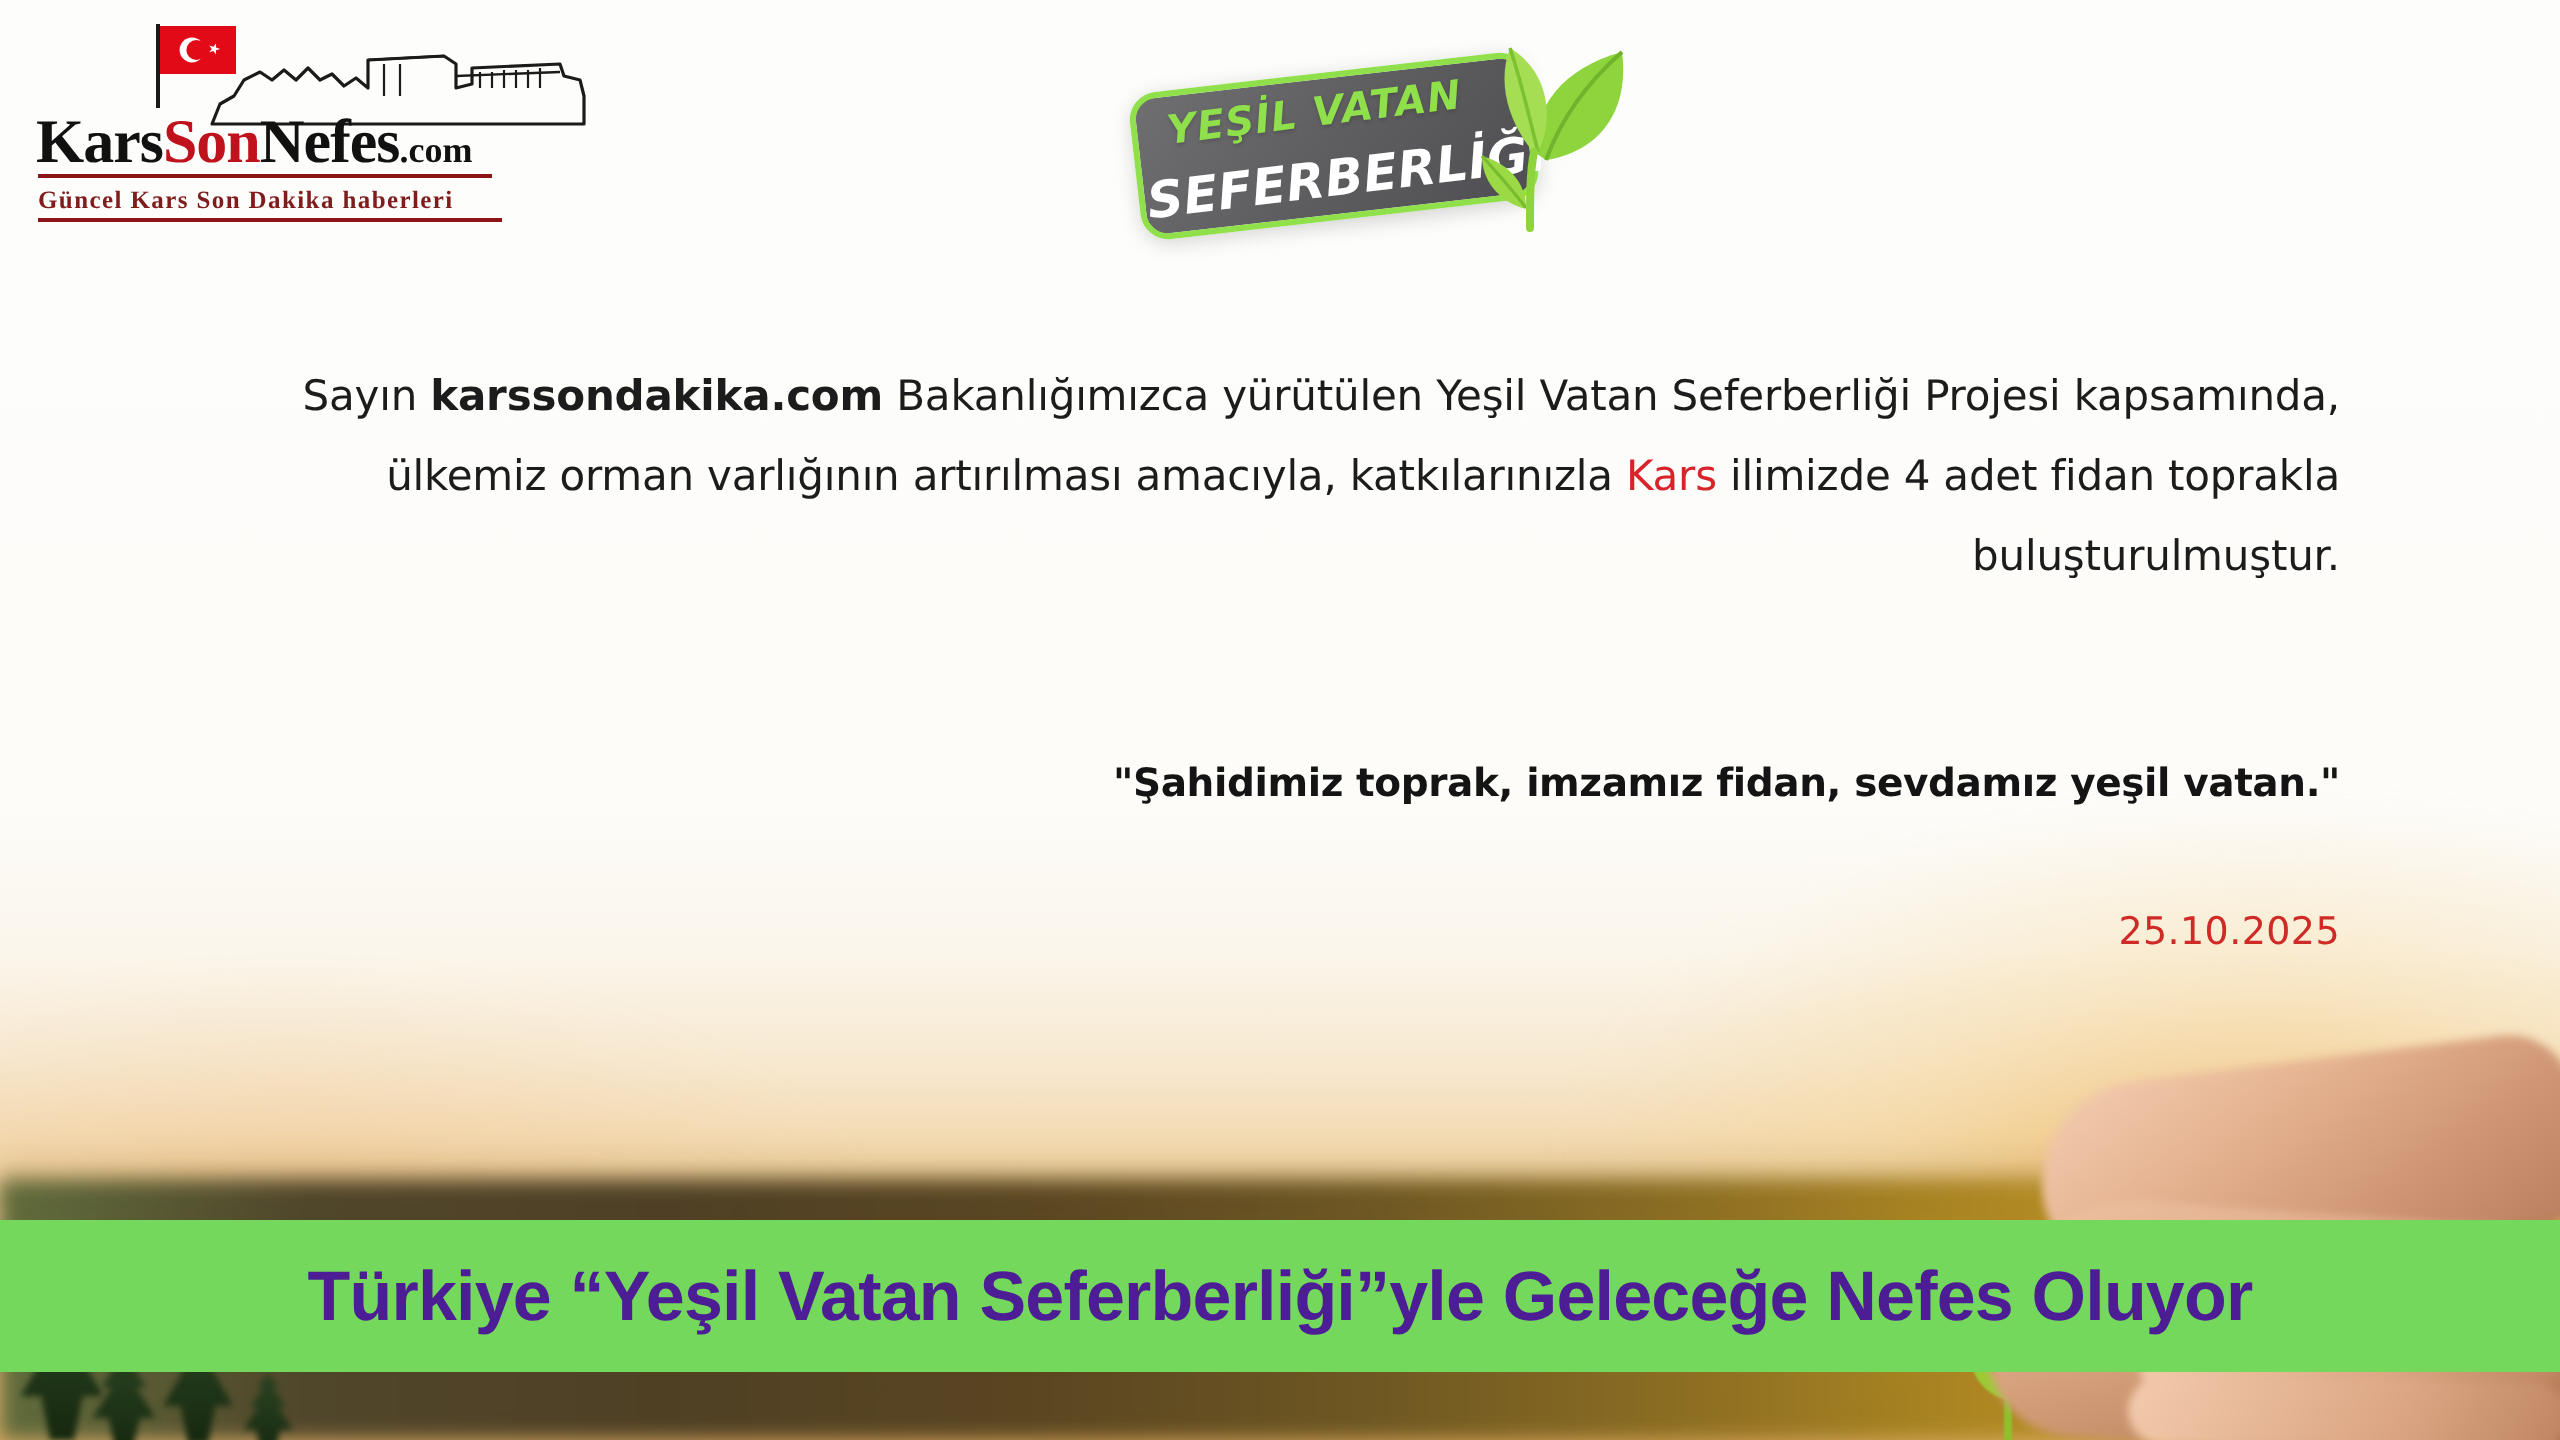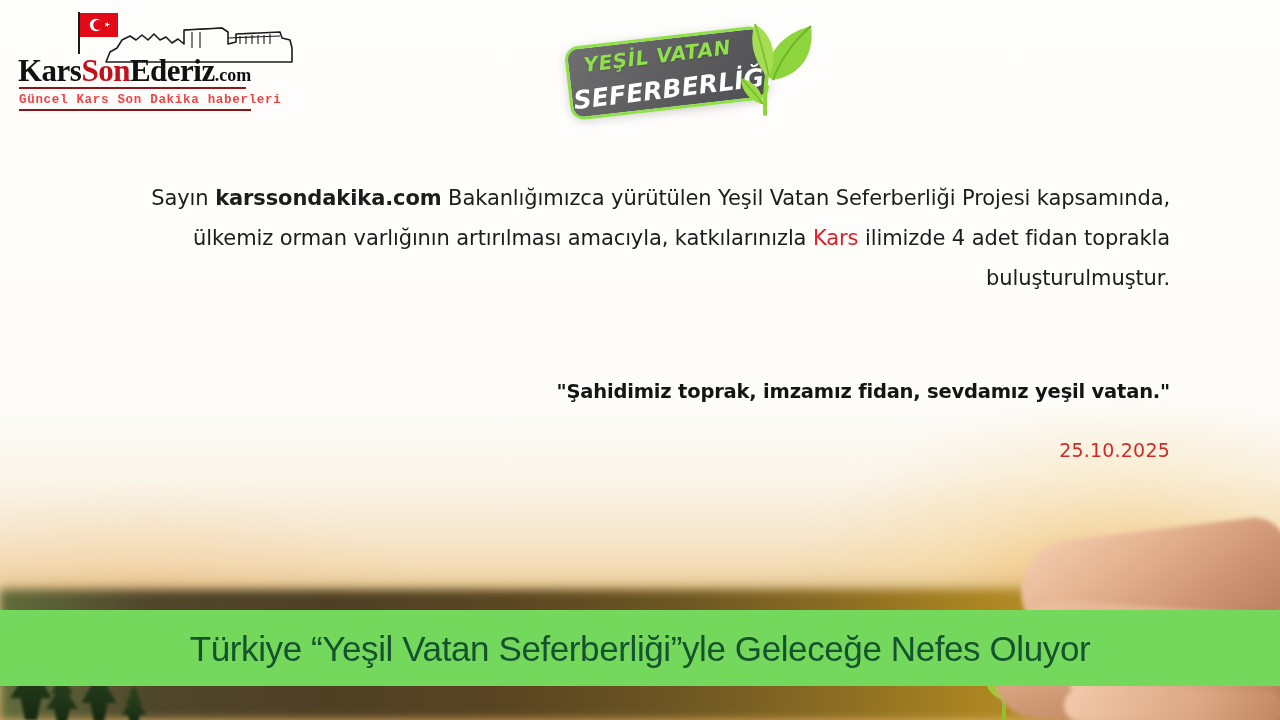--- a/index.html
+++ b/index.html
@@ -205,25 +205,25 @@
   .logo-rule {
     position: absolute;
     left: 1px; top: 79px;
     width: 227px; height: 2px;
     background: #8d1417;
   }
   .logo-tagline {
     position: absolute;
     left: 1px; top: 83px;
     width: 232px;
-    font-family: Liberation Mono, monospace;
+    font-family: Liberation Serif, serif;
     font-size: 12.5px;
     font-weight: 700;
     letter-spacing: 0.7px;
-    color: #ef4444;
+    color: #7f1d1d;
     white-space: nowrap;
     line-height: 1.5;
   }
   .logo-rule2 {
     position: absolute;
     left: 1px; top: 101px;
     width: 232px; height: 1.5px;
     background: #8d1417;
   }
 
@@ -305,21 +305,21 @@
 
   .quote {
     margin-top: 48px;
     font-family: "DejaVu Sans", sans-serif;
     font-size: 19.5px;
     font-weight: 700;
     color: #141414;
     letter-spacing: -0.2px;
   }
   .date {
-    margin-top: 36px;
+    margin-top: 52px;
     font-family: "DejaVu Sans", sans-serif;
     font-size: 19px;
     color: #cf2b26;
     letter-spacing: 0.2px;
   }
 
   
   .banner {
     position: absolute;
     left: 0; right: 0;
@@ -327,22 +327,22 @@
     height: 76px;
     background: #74d85c;
     z-index: 6;
     display: flex;
     align-items: center;
     justify-content: center;
   }
   .banner-text {
     font-family: "Liberation Sans", sans-serif;
     font-size: 35px;
-    font-weight: 400;
-    color: #14532d;
+    font-weight: 700;
+    color: #4c1d95;
     letter-spacing: -0.4px;
     white-space: nowrap;
     line-height: 1;
   }
 </style>
 </head>
 <body>
 
 <div class="bg-root">
   <div class="bg-sky"></div>
@@ -397,21 +397,21 @@
       <svg width="190" height="52" viewBox="0 0 190 52" style="position:absolute;left:26px;top:8px;">
         <path d="M2 44 L6 34 L13 30 L18 22 L26 18 L32 22 L38 17 L44 22 L50 16 L56 22 L62 19 L68 25 L74 21 L80 26
                  L80 12 L118 10 L124 14 L124 26 L132 24 L132 16 L176 14 L178 20 L186 22 L188 30 L188 44 Z" fill="none" stroke="#1b1b1b" stroke-width="1.6" stroke-linejoin="round"></path>
         <path d="M80 12 L118 10 M124 20 L176 18" stroke="#1b1b1b" stroke-width="1.2" fill="none"></path>
         <path d="M136 18 L136 26 M142 18 L142 26 M148 17 L148 26 M154 17 L154 26 M160 17 L160 26 M166 16 L166 26" stroke="#1b1b1b" stroke-width="1.1" fill="none"></path>
         <path d="M88 14 L88 30 M96 14 L96 30" stroke="#1b1b1b" stroke-width="1.1" fill="none"></path>
       </svg>
     </div>
 
     <div class="logo-wordmark">
-      <span>Kars</span><span class="red">Son</span><span>Ederiz</span><span class="dotcom">.com</span>
+      <span>Kars</span><span class="red">Son</span><span>Nefes</span><span class="dotcom">.com</span>
     </div>
     <div class="logo-rule"></div>
     <div class="logo-tagline">Güncel Kars Son Dakika haberleri</div>
     <div class="logo-rule2"></div>
   </div>
 
   <div class="campaign-logo">
     <div class="campaign-glow"></div>
     <div class="campaign-plate"></div>
     <div class="campaign-top-text">YEŞİL VATAN</div>

